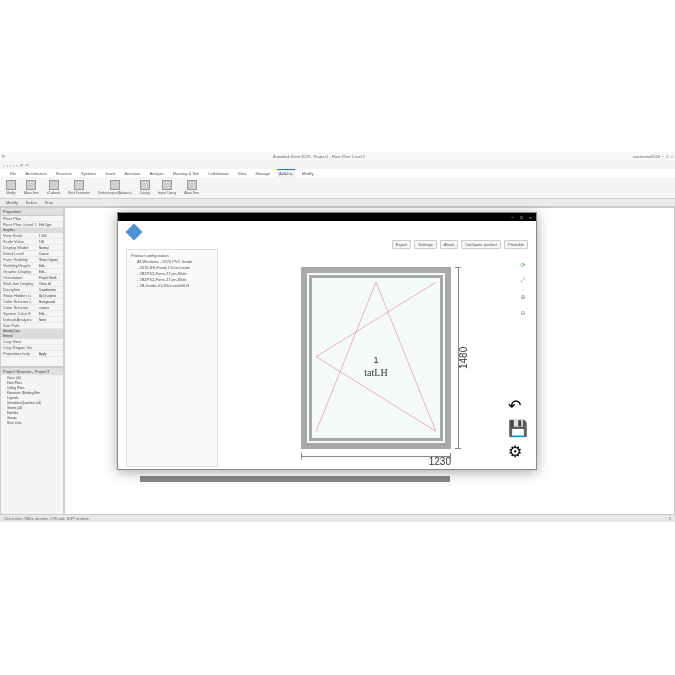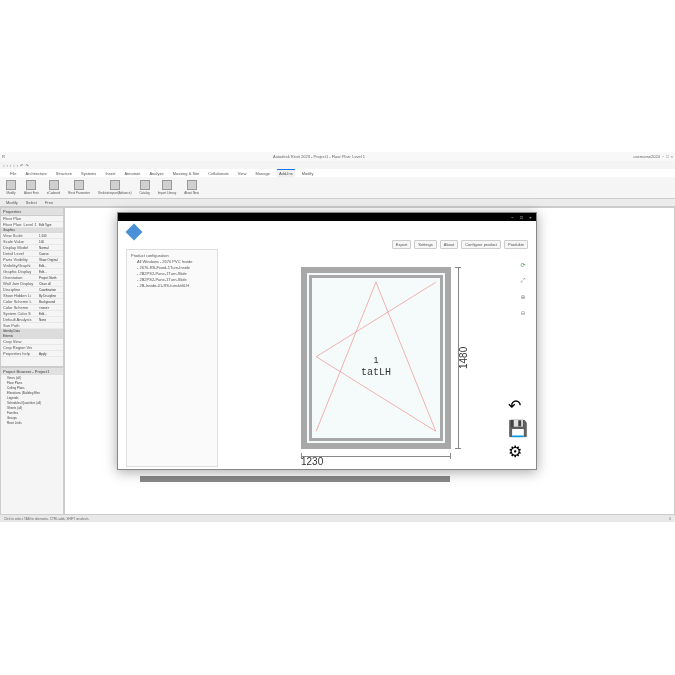--- a/index.html
+++ b/index.html
@@ -44,22 +44,22 @@
 .tree .tnode{padding:1px 2px;color:#555;white-space:nowrap;overflow:hidden;height:6px}
 .tree .tnode.sub{padding-left:8px}
 .preview{flex:1;position:relative;display:flex;align-items:center;justify-content:center}
 .tools{position:absolute;right:0;top:10px;display:flex;flex-direction:column;gap:6px}
 .tools .t{width:10px;height:10px;font-size:6px;color:#888;display:flex;align-items:center;justify-content:center}
 .tools2{position:absolute;right:0;bottom:6px;display:flex;flex-direction:column;gap:4px}
 .win-draw{position:relative;width:150px;height:182px;border:6px solid #a8a8a8;background:#f4fbfa}
 .win-draw .sash{position:absolute;inset:2px;border:3px solid #a8a8a8}
 .win-draw svg{position:absolute;inset:0}
 .win-draw .num{position:absolute;top:82px;left:0;right:0;text-align:center;font-size:9px;color:#333;font-family:Arial}
-.win-draw .txt{position:absolute;top:94px;left:0;right:0;text-align:center;font-size:10px;color:#333;font-family:Liberation Mono, monospace}
-.dim-h{position:absolute;left:0;bottom:-18px;width:100%;text-align:left;font-size:10px;color:#333}
+.win-draw .txt{position:absolute;top:94px;left:0;right:0;text-align:center;font-size:10px;color:#333;font-family:Liberation Serif, serif}
+.dim-h{position:absolute;left:0;bottom:-18px;width:100%;text-align:right;font-size:10px;color:#333}
 .dim-v{position:absolute;right:-18px;top:0;height:100%;display:flex;align-items:center;justify-content:center;writing-mode:vertical-rl;transform:rotate(180deg);font-size:10px;color:#333}
 .dim-line-h{position:absolute;left:0;bottom:-8px;width:100%;height:1px;background:#888}
 .dim-line-h::before,.dim-line-h::after{content:'';position:absolute;width:1px;height:6px;background:#888;top:-3px}
 .dim-line-h::before{left:0}.dim-line-h::after{right:0}
 .dim-line-v{position:absolute;right:-8px;top:0;width:1px;height:100%;background:#888}
 .dim-line-v::before,.dim-line-v::after{content:'';position:absolute;height:1px;width:6px;background:#888;left:-3px}
 .dim-line-v::before{top:0}.dim-line-v::after{bottom:0}
 .statusbar{position:absolute;left:0;bottom:0;width:100%;height:8px;background:#e8e8e8;border-top:1px solid #ccc;font-size:3px;color:#666;display:flex;align-items:center;padding:0 4px;justify-content:space-between}
 .shadow-bar{position:absolute;left:75px;top:268px;width:310px;height:6px;background:#888}
 </style>

